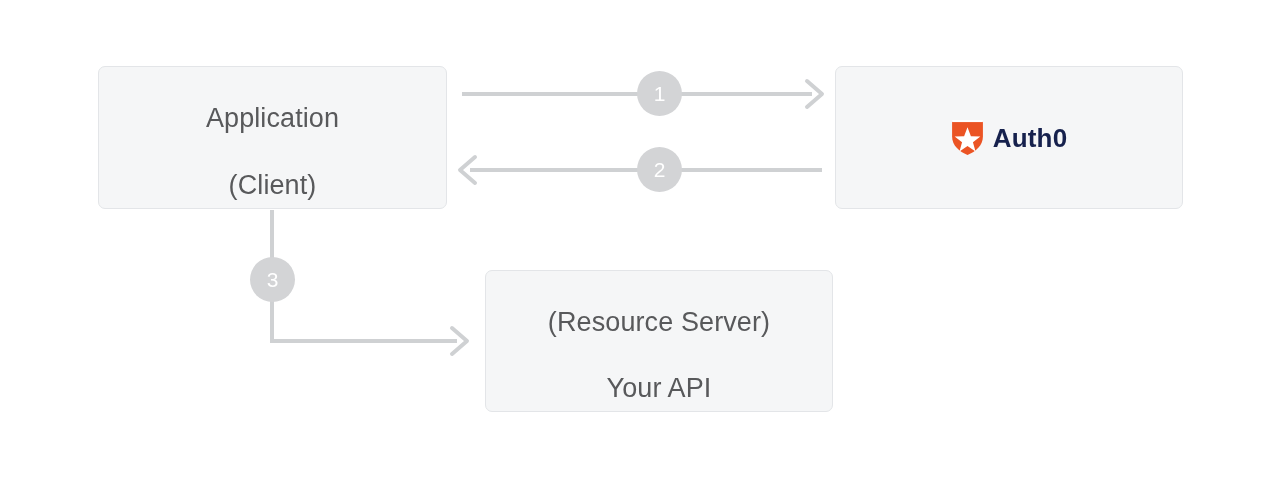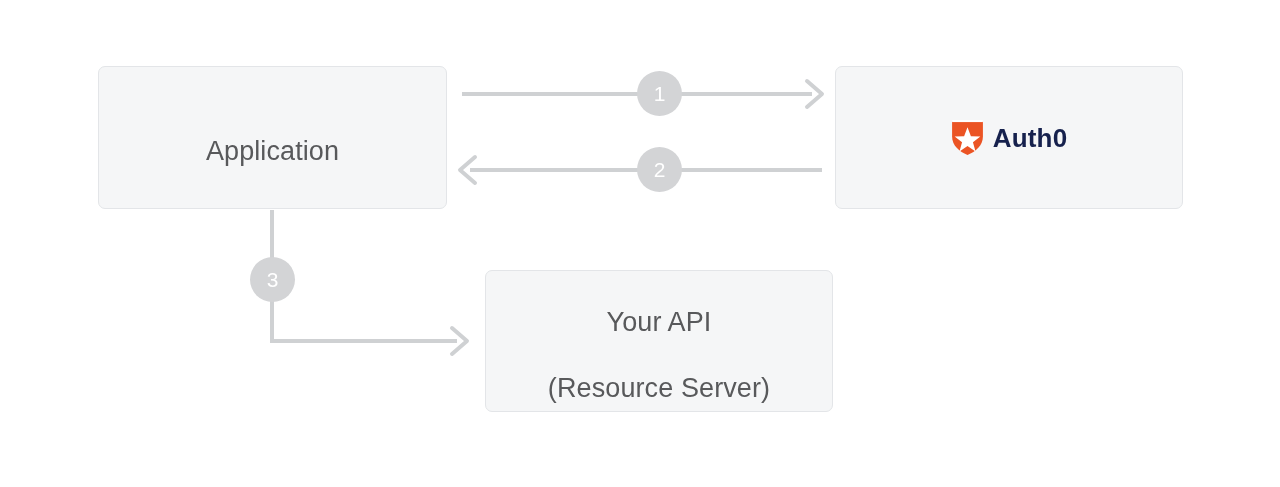--- a/index.html
+++ b/index.html
@@ -123,35 +123,36 @@
     </g>
 
     <g>
       <polyline class="conn-line" points="272,210 272,341 457,341"></polyline>
       <polyline class="conn-head" points="452,328 467,341 452,354"></polyline>
     </g>
   </svg>
 
   <div class="node" id="node-application">
     <span class="line">Application</span>
+    <span class="line">(Client)</span>
   </div>
 
   <div class="node" id="node-authserver">
     <div class="brand">
       <svg class="brand-mark" viewBox="0 0 64 72" aria-hidden="true">
         <path d="M2 4 H62 V34 C62 52 48 63 32 70 C16 63 2 52 2 34 Z" fill="#eb5424"></path>
         <path d="M32 16 L38.6 33.4 L57 34.1 L42.6 45.4 L47.6 63 L32 52.6 L16.4 63 L21.4 45.4 L7 34.1 L25.4 33.4 Z" fill="#ffffff"></path>
         <rect x="2" y="2" width="60" height="4" fill="#ffffff"></rect>
       </svg>
       <span class="brand-name">Auth0</span>
     </div>
   </div>
 
   <div class="node" id="node-yourapi">
+    <span class="line">(Resource Server)</span>
     <span class="line">Your API</span>
-    <span class="line">(Resource Server)</span>
   </div>
 
   <div class="step-badge" id="step-1">1</div>
   <div class="step-badge" id="step-2">2</div>
   <div class="step-badge" id="step-3">3</div>
 
 </div>
 
 </body></html>

